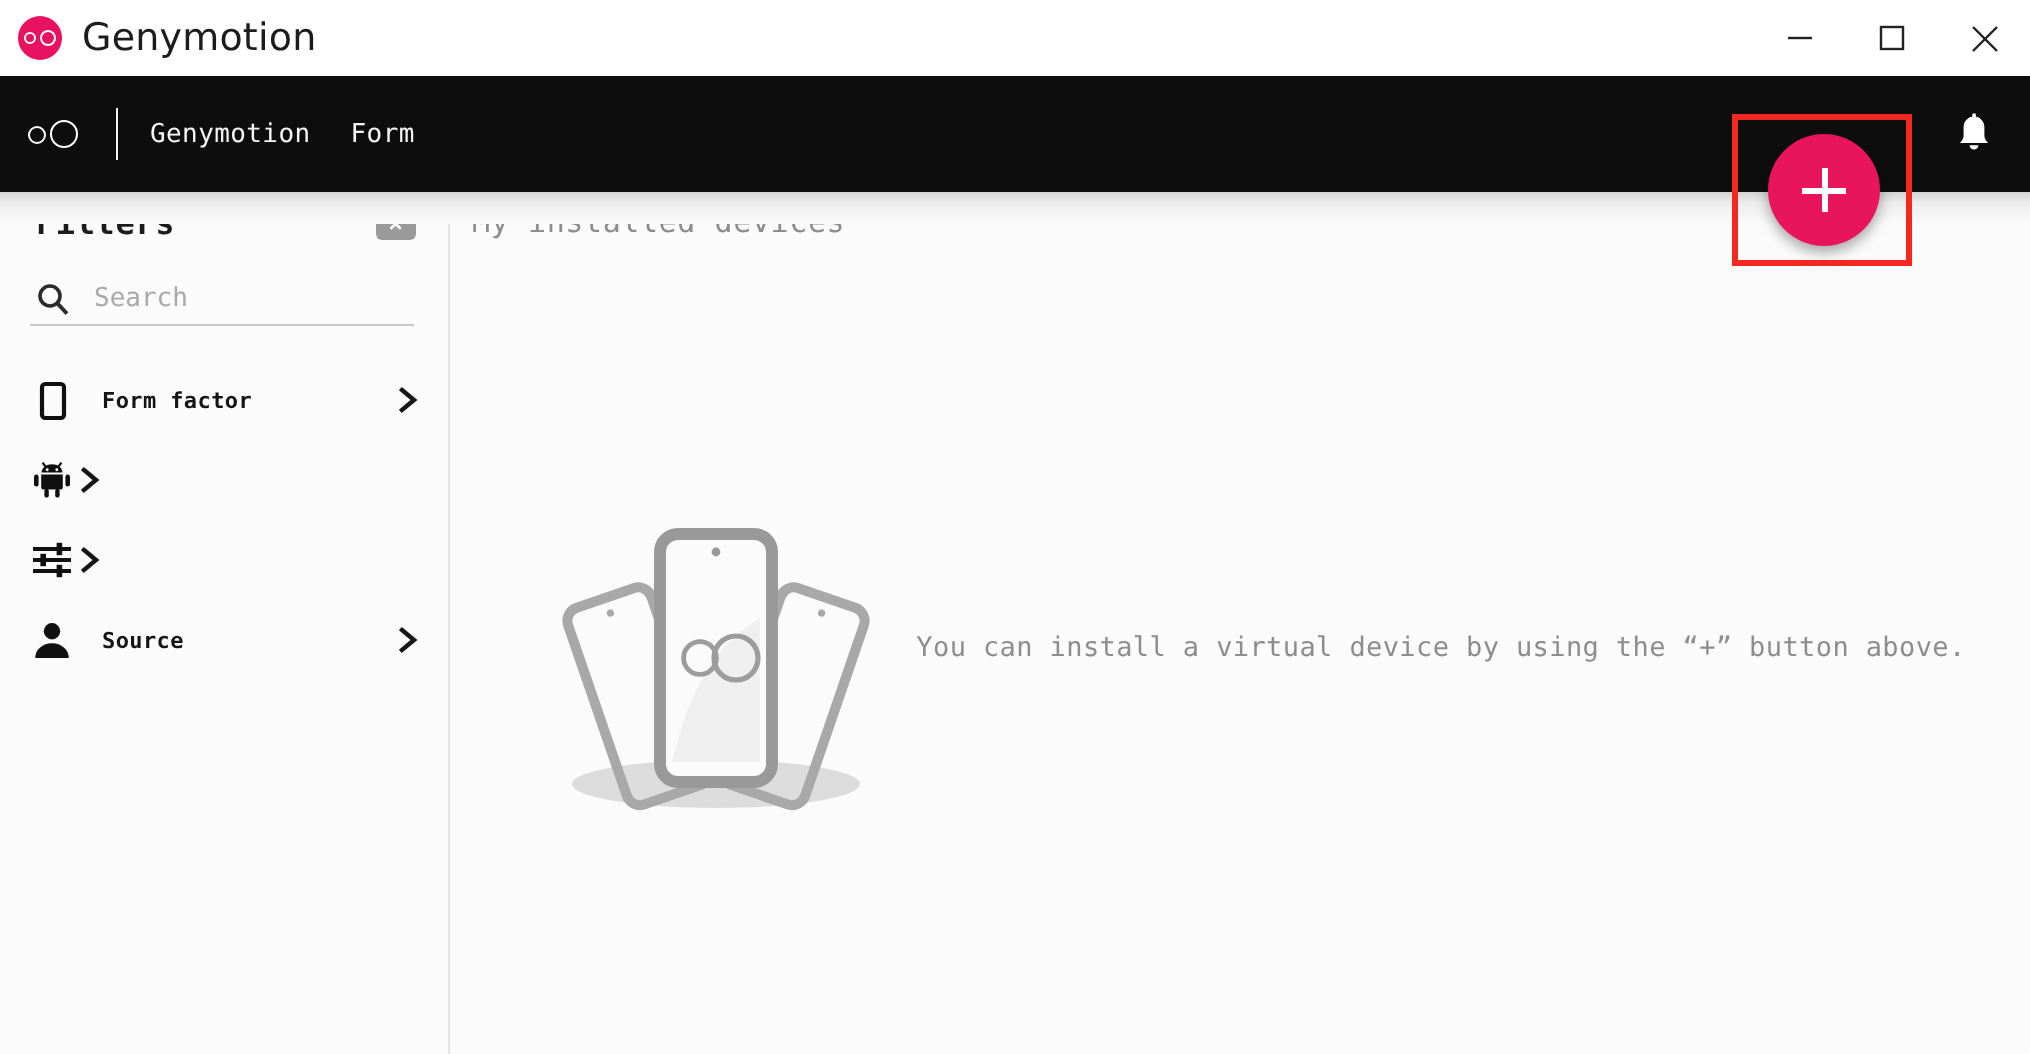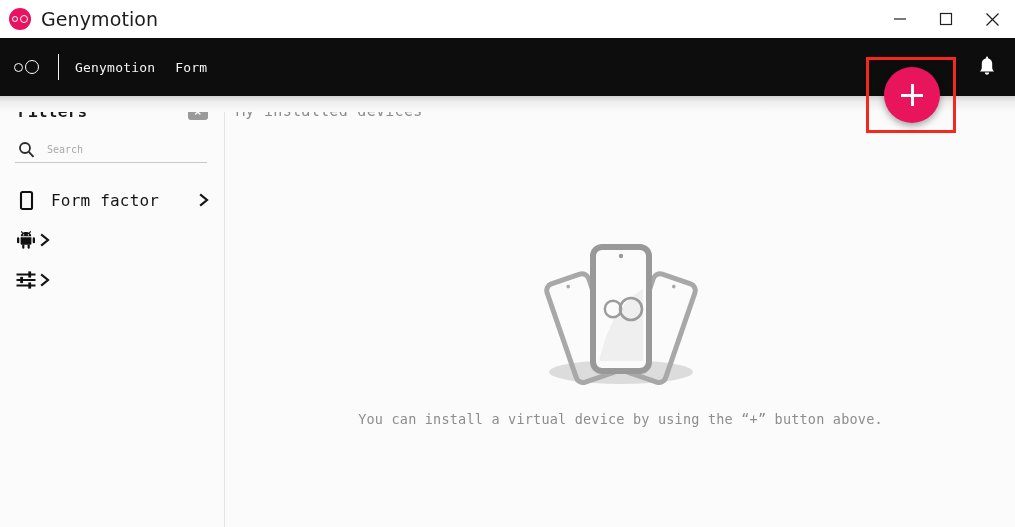--- a/index.html
+++ b/index.html
@@ -228,21 +228,21 @@
     display: flex;
     align-items: center;
     justify-content: center;
     margin-right: 10px;
   }
   .search-input {
     border: 0;
     outline: none;
     background: transparent;
     font-family: "DejaVu Sans Mono", monospace;
-    font-size: 10px;
+    font-size: 13px;
     color: #3a3a3a;
     width: 150px;
     padding: 0;
   }
   .search-input::placeholder {
     color: #a9a9a9;
   }
 
   .filter-list {
     position: absolute;
@@ -260,22 +260,22 @@
   .filter-icon {
     width: 24px; height: 24px;
     display: flex;
     align-items: center;
     justify-content: center;
     flex: 0 0 24px;
   }
   .filter-icon svg { display: block; }
   .filter-label {
     margin-left: 13px;
-    font-size: 16px;
-    font-weight: normal;
+    font-size: 11px;
+    font-weight: bold;
     color: #151515;
     font-family: "DejaVu Sans Mono", monospace;
     letter-spacing: 0.2px;
     flex: 1;
   }
   .chevron {
     width: 14px; height: 14px;
     display: flex;
     align-items: center;
     justify-content: center;
@@ -294,21 +294,20 @@
     font-size: 15px;
     color: #8d8d8d;
     font-family: "DejaVu Sans Mono", monospace;
     letter-spacing: 0.3px;
   }
   .empty-state {
     position: absolute;
     left: 0; top: 0;
     width: 789px; height: 431px;
     display: flex;
-    flex-direction: column;
     align-items: center;
     justify-content: center;
   }
   .illustration {
     position: relative;
     width: 200px; height: 150px;
     margin-top: 40px;
   }
   .empty-caption {
     margin-top: 24px;
@@ -451,20 +450,34 @@
             </svg>
           </span>
           <span class="chevron">
             <svg width="12" height="14" viewBox="0 0 12 14">
               <polyline points="3,2 9,7 3,12" fill="none" stroke="#151515" stroke-width="2.2" stroke-linecap="square"></polyline>
             </svg>
           </span>
         </div>
 
 
+        <div class="filter-row">
+          <span class="filter-icon">
+            <svg width="22" height="22" viewBox="0 0 22 22">
+              <circle cx="11" cy="6.6" r="4.1" fill="#101010"></circle>
+              <path d="M2.6 20c0-4.3 3.8-7.4 8.4-7.4s8.4 3.1 8.4 7.4z" fill="#101010"></path>
+            </svg>
+          </span>
+          <span class="filter-label">Source</span>
+          <span class="chevron">
+            <svg width="12" height="14" viewBox="0 0 12 14">
+              <polyline points="3,2 9,7 3,12" fill="none" stroke="#151515" stroke-width="2.2" stroke-linecap="square"></polyline>
+            </svg>
+          </span>
+        </div>
 
       </div>
     </div>
 
     <div class="content">
       <div class="content-title">My installed devices</div>
 
       <div class="empty-state">
         <div class="illustration">
           <svg width="200" height="150" viewBox="0 0 200 150">

